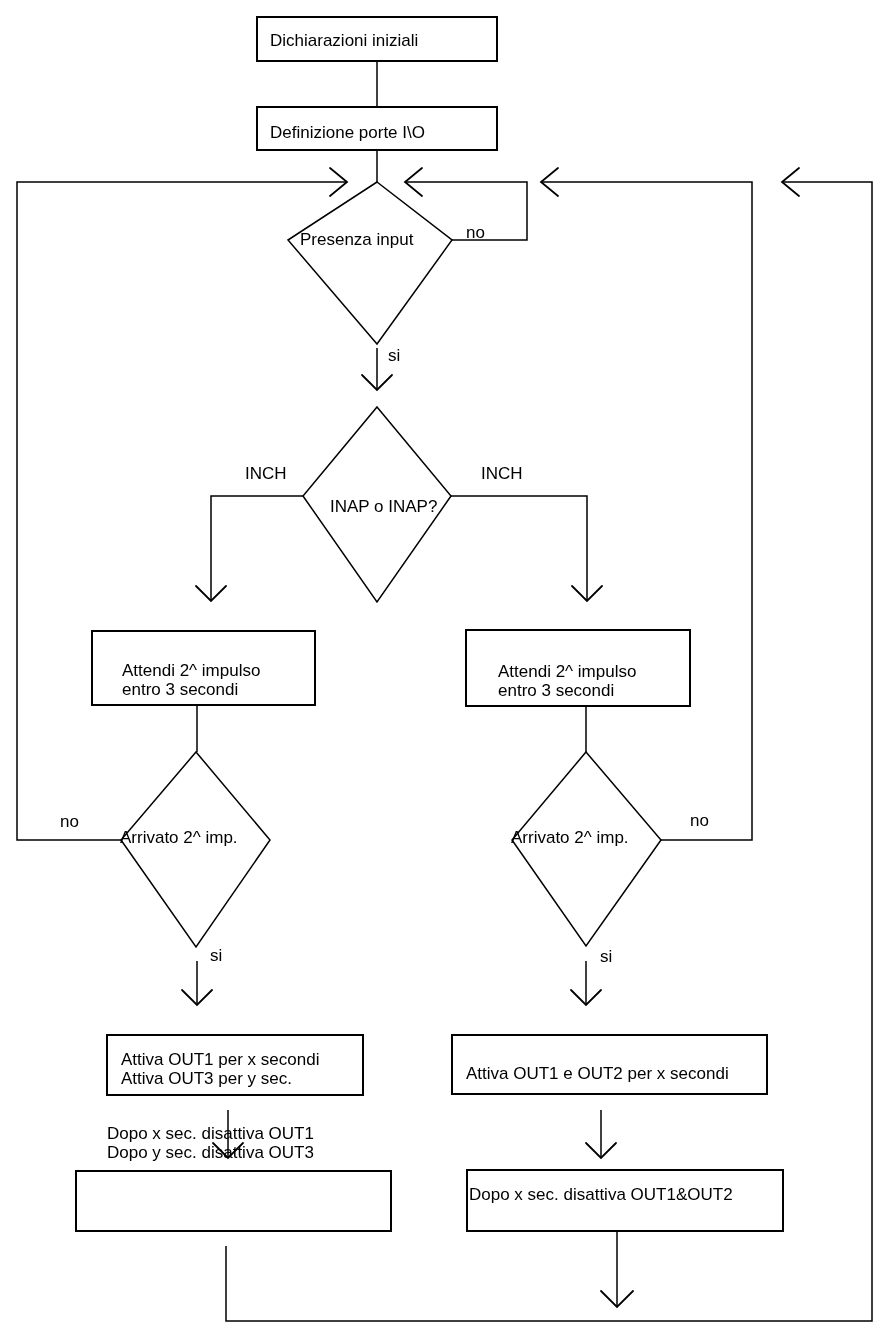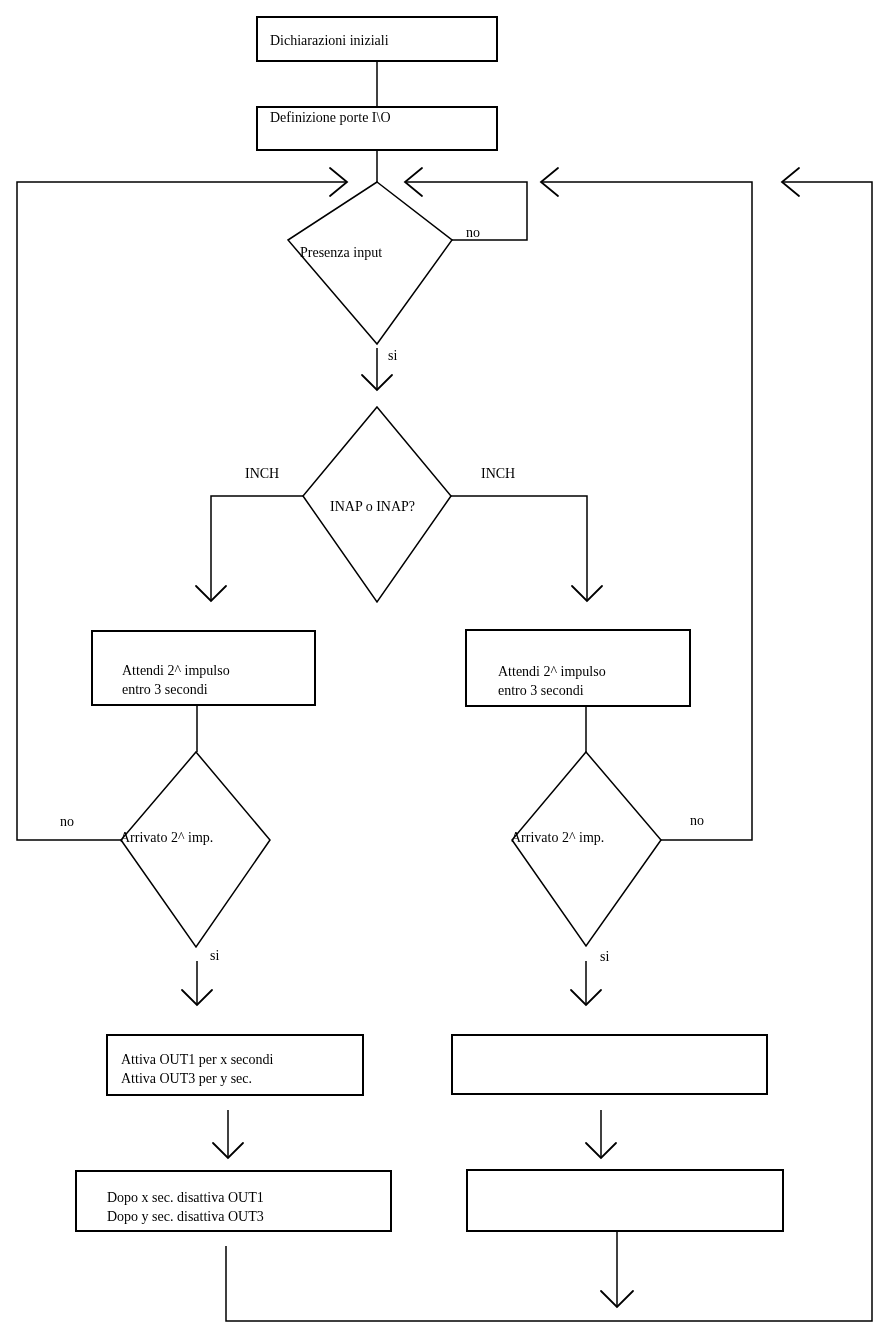--- a/index.html
+++ b/index.html
@@ -1,19 +1,19 @@
 <!DOCTYPE html>
 <html><head>
 <meta charset="utf-8">
 <style>
   html,body{margin:0;padding:0;background:#ffffff;}
   .canvas{
     position:relative;width:888px;height:1338px;background:#ffffff;
-    font-family:Liberation Serif, serif;
-    font-size:14px;color:#000000;overflow:hidden;
+    font-family:Liberation Sans, sans-serif;
+    font-size:17px;color:#000000;overflow:hidden;
   }
   .canvas svg{position:absolute;left:0;top:0;}
   .lbl{position:absolute;white-space:nowrap;line-height:19px;}
 </style>
 </head>
 <body>
 
 <div class="canvas">
 
   <svg width="888" height="1338" viewBox="0 0 888 1338">
@@ -65,45 +65,47 @@
 
     <g fill="#ffffff" stroke="#000000" stroke-width="1.5">
       <polygon points="377,182 452,240 377,344 288,240"></polygon>
       <polygon points="377,407 451,496 377,602 303,496"></polygon>
       <polygon points="196,752 270,840 196,947 121,840"></polygon>
       <polygon points="586,752 661,840 586,946 512,840"></polygon>
     </g>
   </svg>
 
   <div class="lbl" style="left:270px;top:31px">Dichiarazioni iniziali</div>
-  <div class="lbl" style="left:270px;top:108px">Definizione porte I\O</div>
-  <div class="lbl" style="left:300px;top:243px">Presenza input</div>
+  <div class="lbl" style="left:270px;top:123px">Definizione porte I\O</div>
+  <div class="lbl" style="left:300px;top:230px">Presenza input</div>
   <div class="lbl" style="left:330px;top:497px">INAP o INAP?</div>
 
   <div class="lbl" style="left:122px;top:661px">
     <div>Attendi 2^ impulso</div>
     <div>entro 3 secondi</div>
   </div>
   <div class="lbl" style="left:498px;top:662px">
     <div>Attendi 2^ impulso</div>
     <div>entro 3 secondi</div>
   </div>
 
   <div class="lbl" style="left:120px;top:828px">Arrivato 2^ imp.</div>
   <div class="lbl" style="left:511px;top:828px">Arrivato 2^ imp.</div>
 
   <div class="lbl" style="left:121px;top:1050px">
     <div>Attiva OUT1 per x secondi</div>
     <div>Attiva OUT3 per y sec.</div>
   </div>
+  <div class="lbl" style="left:466px;top:1064px">Attiva OUT1 e OUT2 per x secondi</div>
 
-  <div class="lbl" style="left:107px;top:1188px">
+  <div class="lbl" style="left:107px;top:1124px">
     <div>Dopo x sec. disattiva OUT1</div>
     <div>Dopo y sec. disattiva OUT3</div>
   </div>
+  <div class="lbl" style="left:469px;top:1185px">Dopo x sec. disattiva OUT1&amp;OUT2</div>
 
   <div class="lbl" style="left:466px;top:223px">no</div>
   <div class="lbl" style="left:60px;top:812px">no</div>
   <div class="lbl" style="left:690px;top:811px">no</div>
   <div class="lbl" style="left:388px;top:346px">si</div>
   <div class="lbl" style="left:210px;top:946px">si</div>
   <div class="lbl" style="left:600px;top:947px">si</div>
   <div class="lbl" style="left:245px;top:464px">INCH</div>
   <div class="lbl" style="left:481px;top:464px">INCH</div>
 

